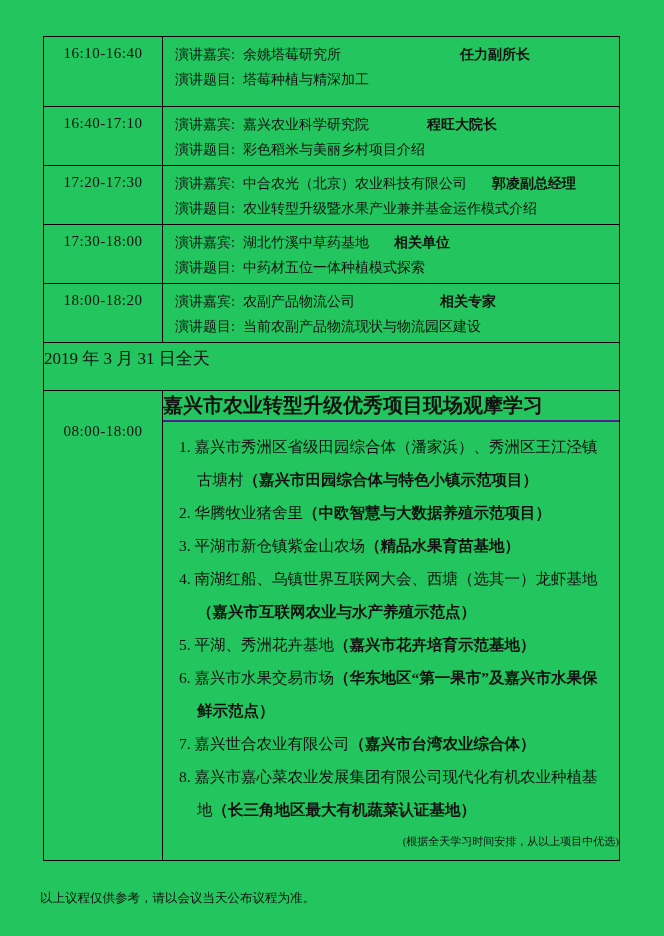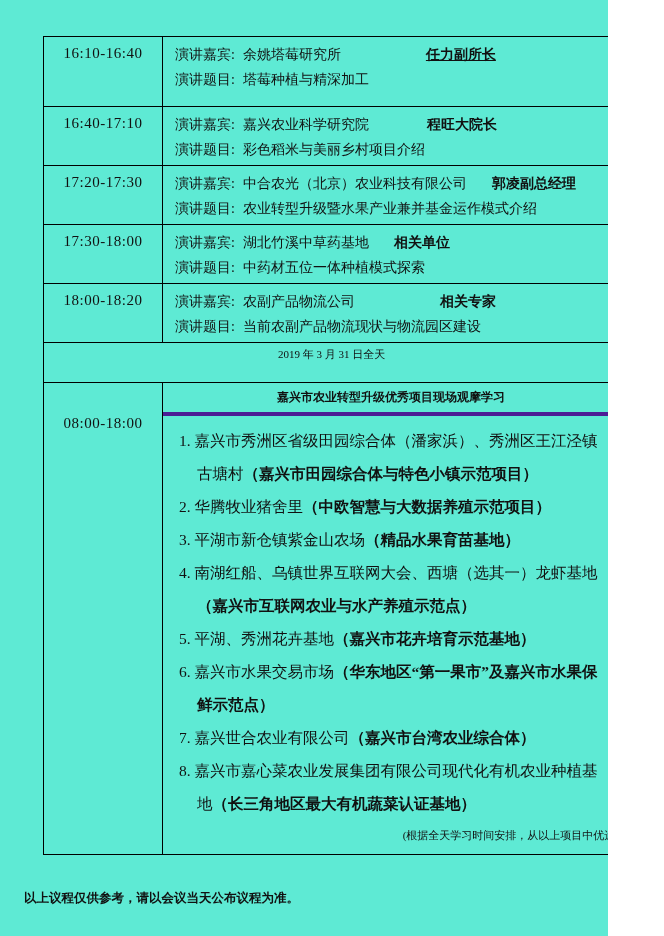--- a/index.html
+++ b/index.html
@@ -4,23 +4,23 @@
 <style>
   html, body {
     margin: 0;
     padding: 0;
     background: #ffffff;
     color: #111111;
     font-family: "Liberation Serif", "DejaVu Serif", serif;
   }
   .page {
     position: relative;
-    width: 608px;
+    width: 664px;
     height: 936px;
-    background: #5eead4;
+    background: #22c55e;
     overflow: hidden;
   }
   .agenda-table {
     position: absolute;
     left: 43px;
     top: 36px;
     width: 576px;
     border-collapse: collapse;
     table-layout: fixed;
   }
@@ -40,70 +40,68 @@
   }
   .content-cell {
     padding: 5px 8px 3px 12px;
     font-size: 14px;
   }
   .line { line-height: 25px; white-space: nowrap; }
   .label { margin-right: 8px; }
   .speaker { font-weight: bold; margin-left: 60px; }
 
   tr.session-row:nth-of-type(1) .content-cell { padding-bottom: 14px; }
-  tr.session-row:nth-of-type(1) .speaker { margin-left: 85px; text-decoration: underline; }
+  tr.session-row:nth-of-type(1) .speaker { margin-left: 119px; }
   tr.session-row:nth-of-type(2) .speaker { margin-left: 58px; }
   tr.session-row:nth-of-type(3) .speaker { margin-left: 25px; }
   tr.session-row:nth-of-type(4) .speaker { margin-left: 25px; text-align: right; }
   tr.session-row:nth-of-type(5) .speaker { margin-left: 85px; }
   tr.session-row:nth-of-type(6) .speaker { margin-left: 85px; }
 
   .date-cell {
-    text-align: center;
-    font-size: 11px;
+    font-size: 17px;
     padding: 4px 0 20px 0;
     vertical-align: middle;
   }
   .trip-time-cell {
     text-align: center;
     font-size: 15px;
     letter-spacing: 0.5px;
     padding-top: 32px;
   }
   .trip-cell { padding: 0; }
   .trip-title {
     font-weight: bold;
-    text-align: center;
-    font-size: 12px;
+    text-align: left;
+    font-size: 20px;
     line-height: 26px;
     padding: 1px 0 2px 0;
-    border-bottom: 4px solid #4c1d95;
+    border-bottom: 2px solid #4c1d95;
   }
   .trip-list {
     padding: 8px 8px 0 16px;
     font-size: 15.5px;
   }
   .trip-item {
     line-height: 33px;
     padding-left: 18px;
     text-indent: -18px;
   }
   .trip-item .hl { font-weight: bold; }
   .trip-note {
     text-align: right;
     font-size: 11px;
     line-height: 30px;
     padding: 0 0 4px 0;
   }
   .footer-note {
     position: absolute;
-    left: 24px;
+    left: 40px;
     top: 890px;
     font-size: 12.5px;
-    font-weight: bold;
   }
 </style>
 </head>
 <body>
 
 <div class="page">
   <table class="agenda-table">
     <colgroup>
         <col class="col-time">
         <col class="col-main">

